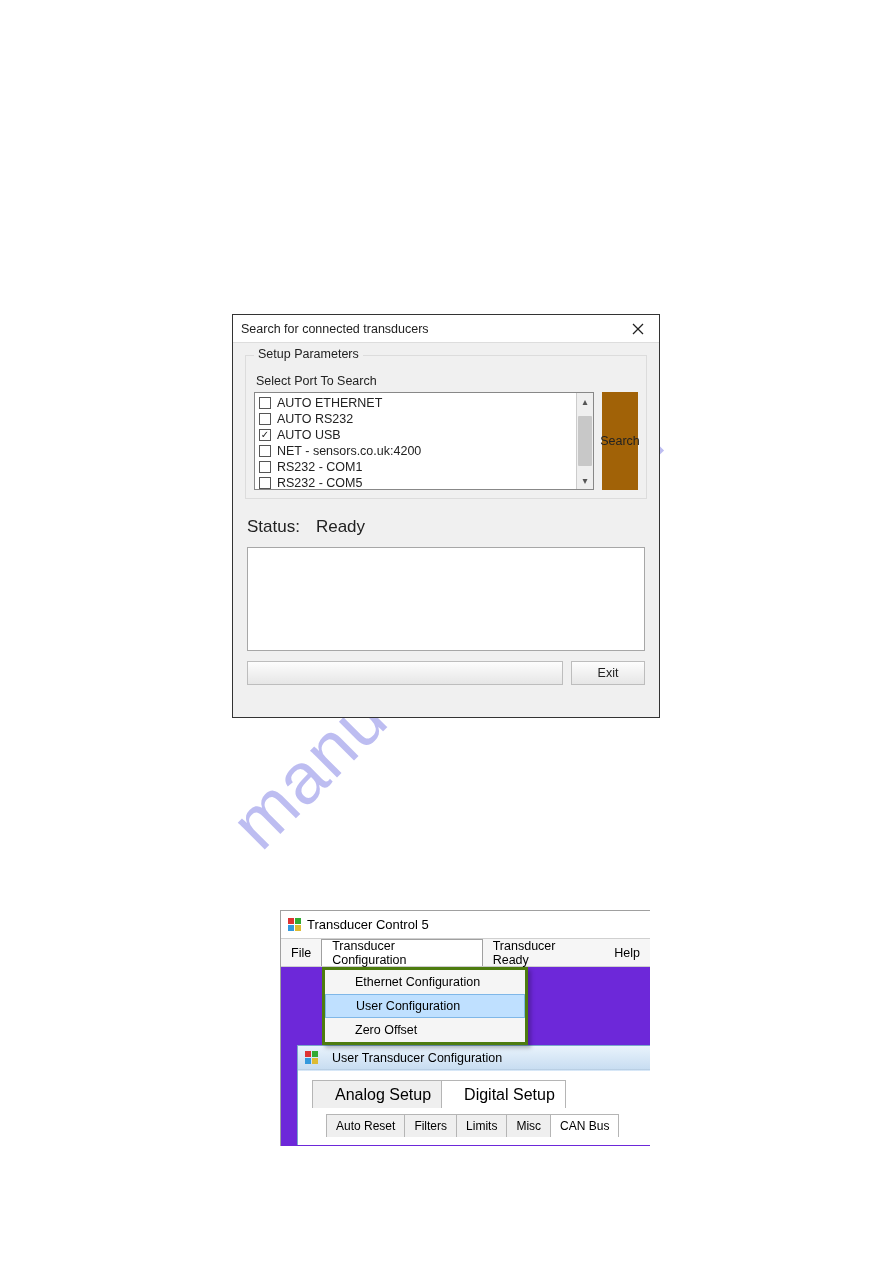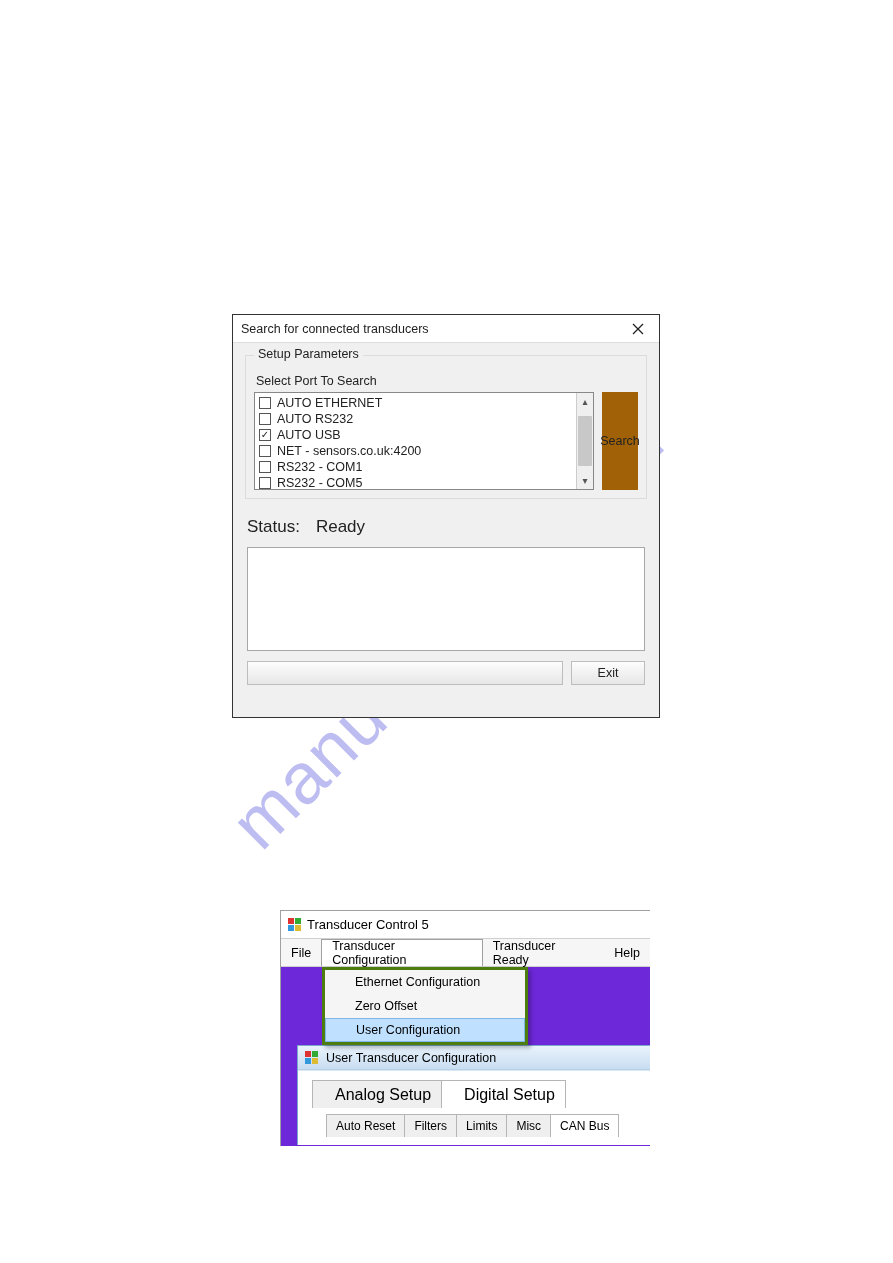--- a/index.html
+++ b/index.html
@@ -258,21 +258,21 @@
     height: 100px;
     background: linear-gradient(#eef5fd, #d7e7f7 25px, #ffffff 25px);
     border: 1px solid #7aa7cc;
     border-right: none;
     border-bottom: none;
   }
   .mdichild .childtitle {
     height: 24px;
     display: flex;
     align-items: center;
-    gap: 8px;
+    gap: 14px;
     padding-left: 6px;
     font-size: 12.5px;
     background: linear-gradient(#e9f3fc, #c8ddf1);
     border-bottom: 1px solid #b9cfe4;
   }
 
   .tabs {
     margin: 10px 0 0 14px;
     display: flex;
   }
@@ -386,22 +386,22 @@
   </div>
   <div class="menubar">
     <div class="menuitem">File</div>
     <div class="menuitem open">Transducer Configuration</div>
     <div class="menuitem">Transducer Ready</div>
     <div class="menuitem">Help</div>
   </div>
 
   <div class="dropdown">
     <div class="dditem">Ethernet Configuration</div>
+    <div class="dditem hl">User Configuration</div>
     <div class="dditem">Zero Offset</div>
-    <div class="dditem hl">User Configuration</div>
   </div>
 
   <div class="mdichild">
     <div class="childtitle">
       <span class="appicon">
           <span class="sq">
             <div></div>
             <div></div>
             <div></div>
             <div></div>

